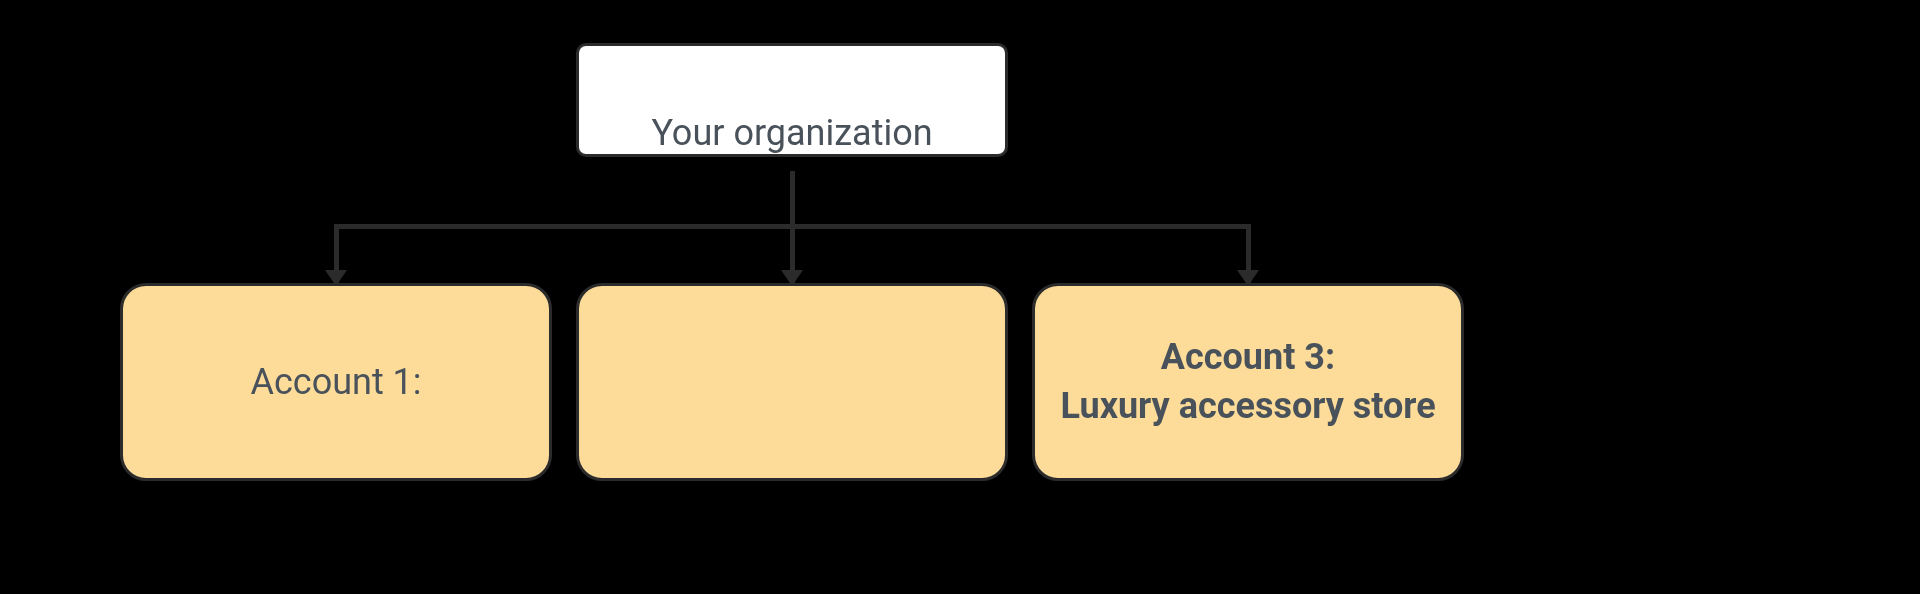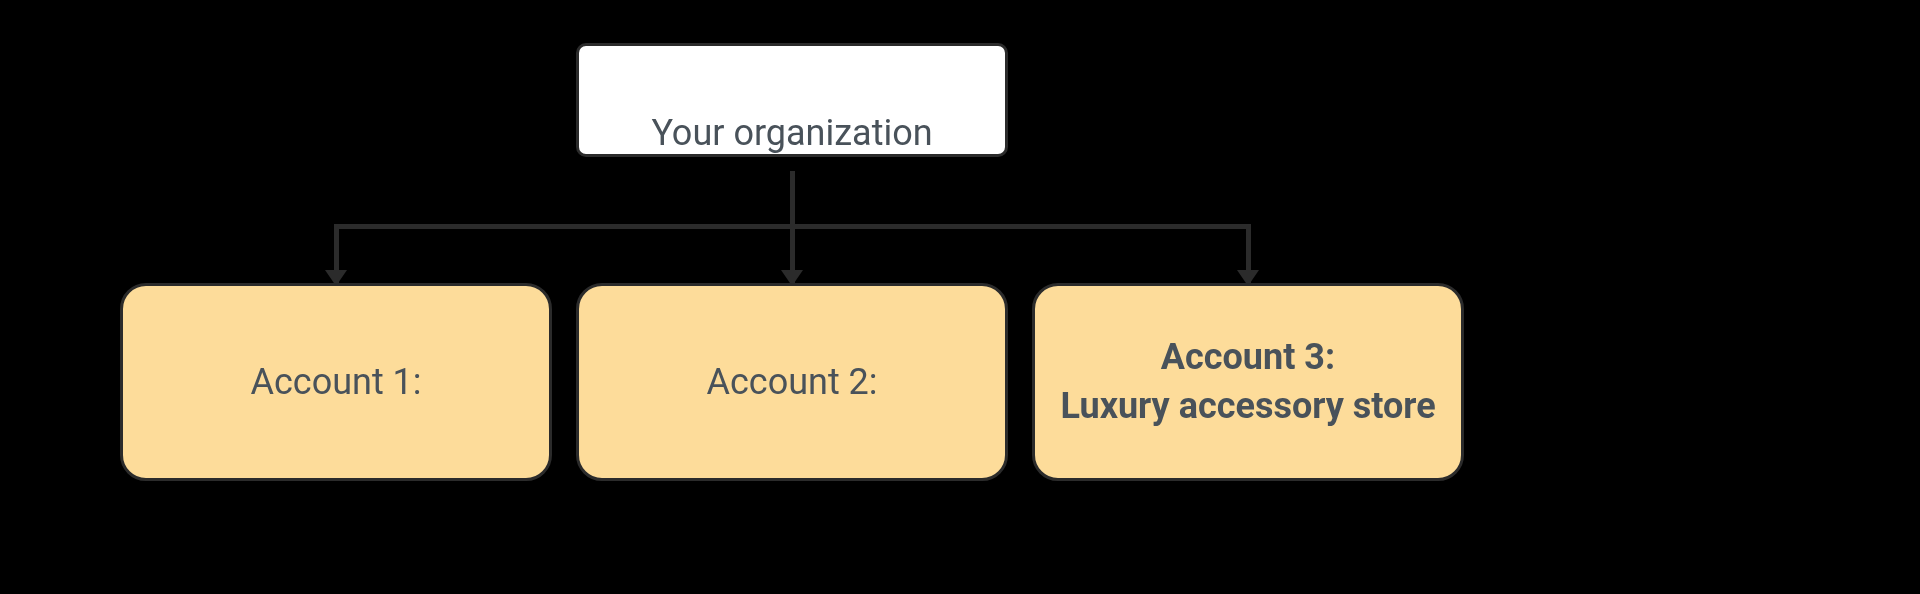--- a/index.html
+++ b/index.html
@@ -103,19 +103,18 @@
 <div class="connector v-child-3"></div>
 <div class="arrow a1"></div>
 <div class="arrow a2"></div>
 <div class="arrow a3"></div>
 
 <div class="child-row">
   <div class="child-node child-1">
     <span>Account 1:</span>
   </div>
   <div class="child-node child-2">
-    <span>Account 2:</span>
   </div>
   <div class="child-node child-3">
     <span>Account 3:</span>
     <span>Luxury accessory store</span>
   </div>
 </div>
 
 </body></html>

